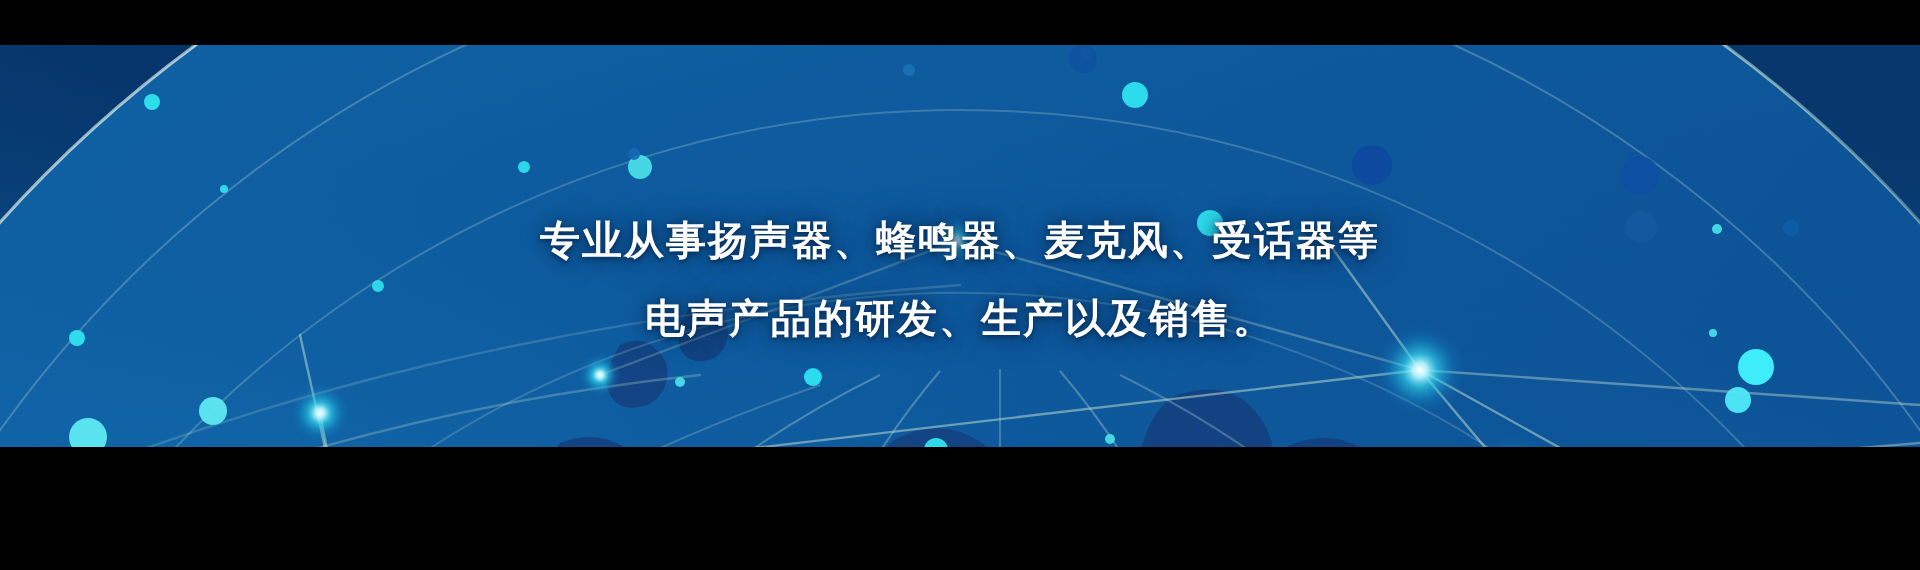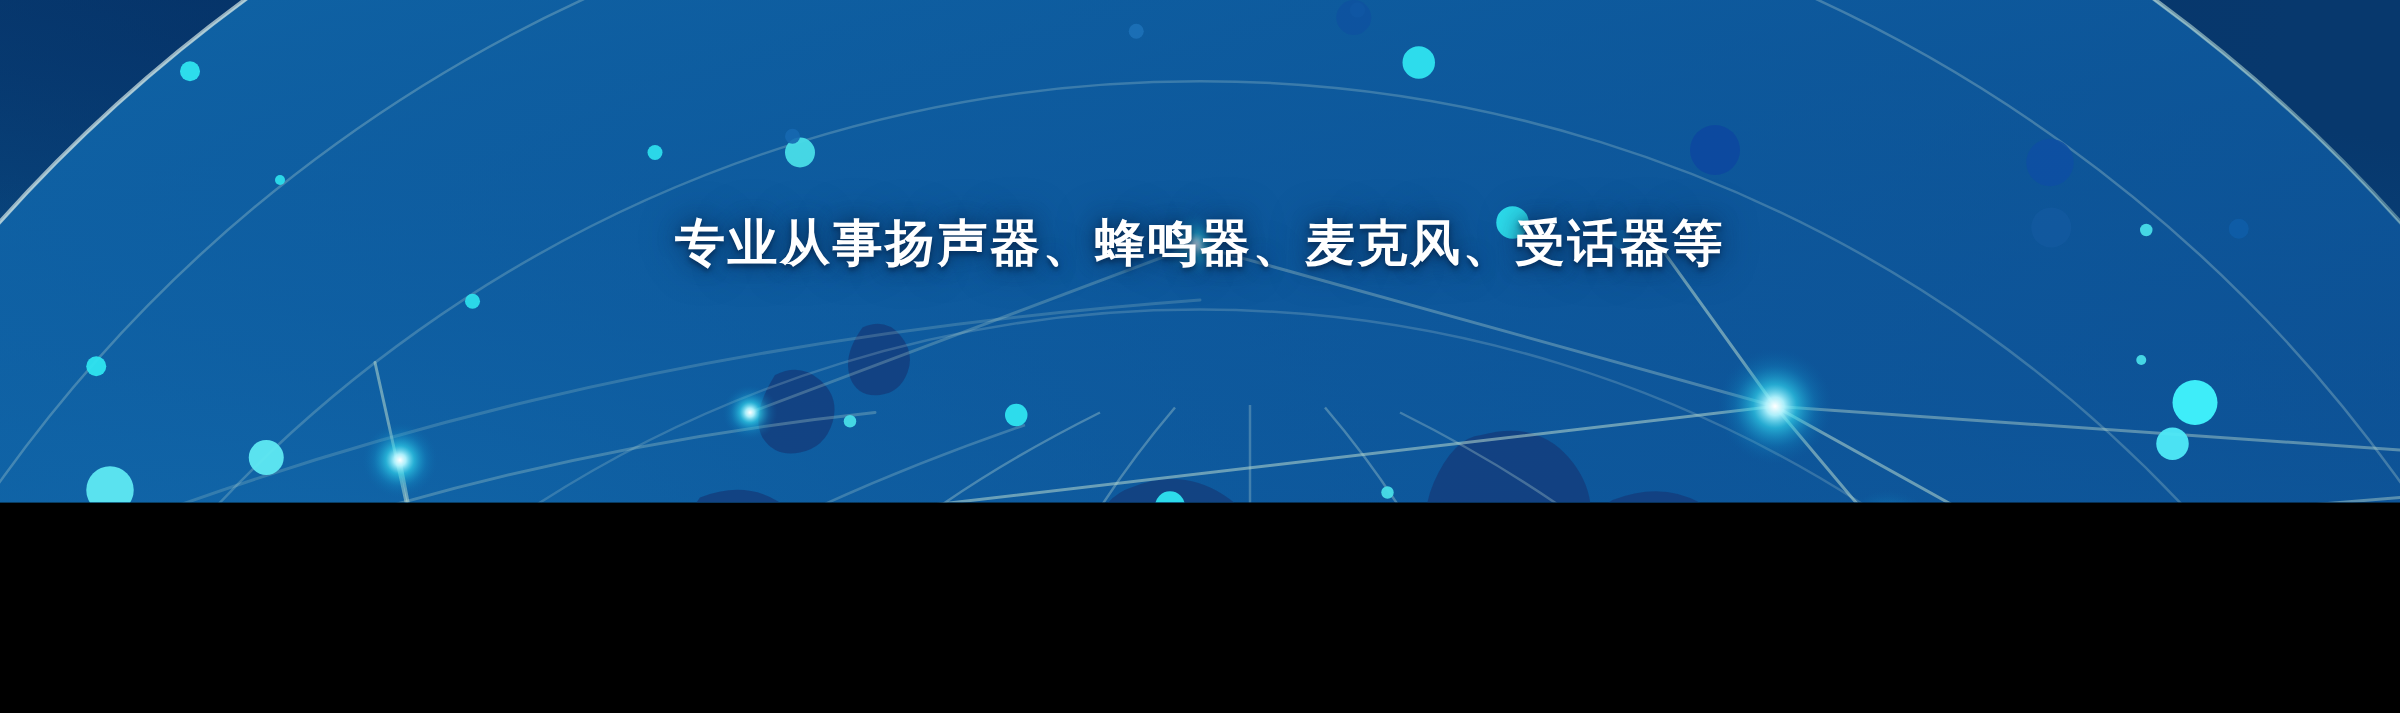--- a/index.html
+++ b/index.html
@@ -7,20 +7,21 @@
     padding: 0;
     background: #000;
   }
   #banner {
     position: relative;
     width: 1920px;
     height: 402px;
     overflow: hidden;
     font-family: "DejaVu Sans", "Liberation Sans", sans-serif;
     background: #0a4a80;
+    margin-top: 45px;
   }
   #banner svg.layer {
     position: absolute;
     left: 0;
     top: 0;
     width: 1920px;
     height: 570px;
     display: block;
   }
   #headline {
@@ -241,15 +242,16 @@
           <circle cx="1194" cy="527" r="11" fill="#49dde8" opacity="0.95"></circle>
           <circle cx="1496" cy="447" r="5" fill="#49dde8" opacity="0.95"></circle>
           <circle cx="1500" cy="463" r="17" fill="#1a6fb5" opacity="0.5"></circle>
           <circle cx="1463" cy="420" r="4" fill="#2fe4f0" opacity="0.9"></circle>
         </g>
     </g>
   </svg>
 
   <div id="headline">
     <div class="headline-line line-1">专业从事扬声器、蜂鸣器、麦克风、受话器等</div>
+    <div class="headline-line line-2">电声产品的研发、生产以及销售。</div>
   </div>
 
 </div>
 
 </body></html>

